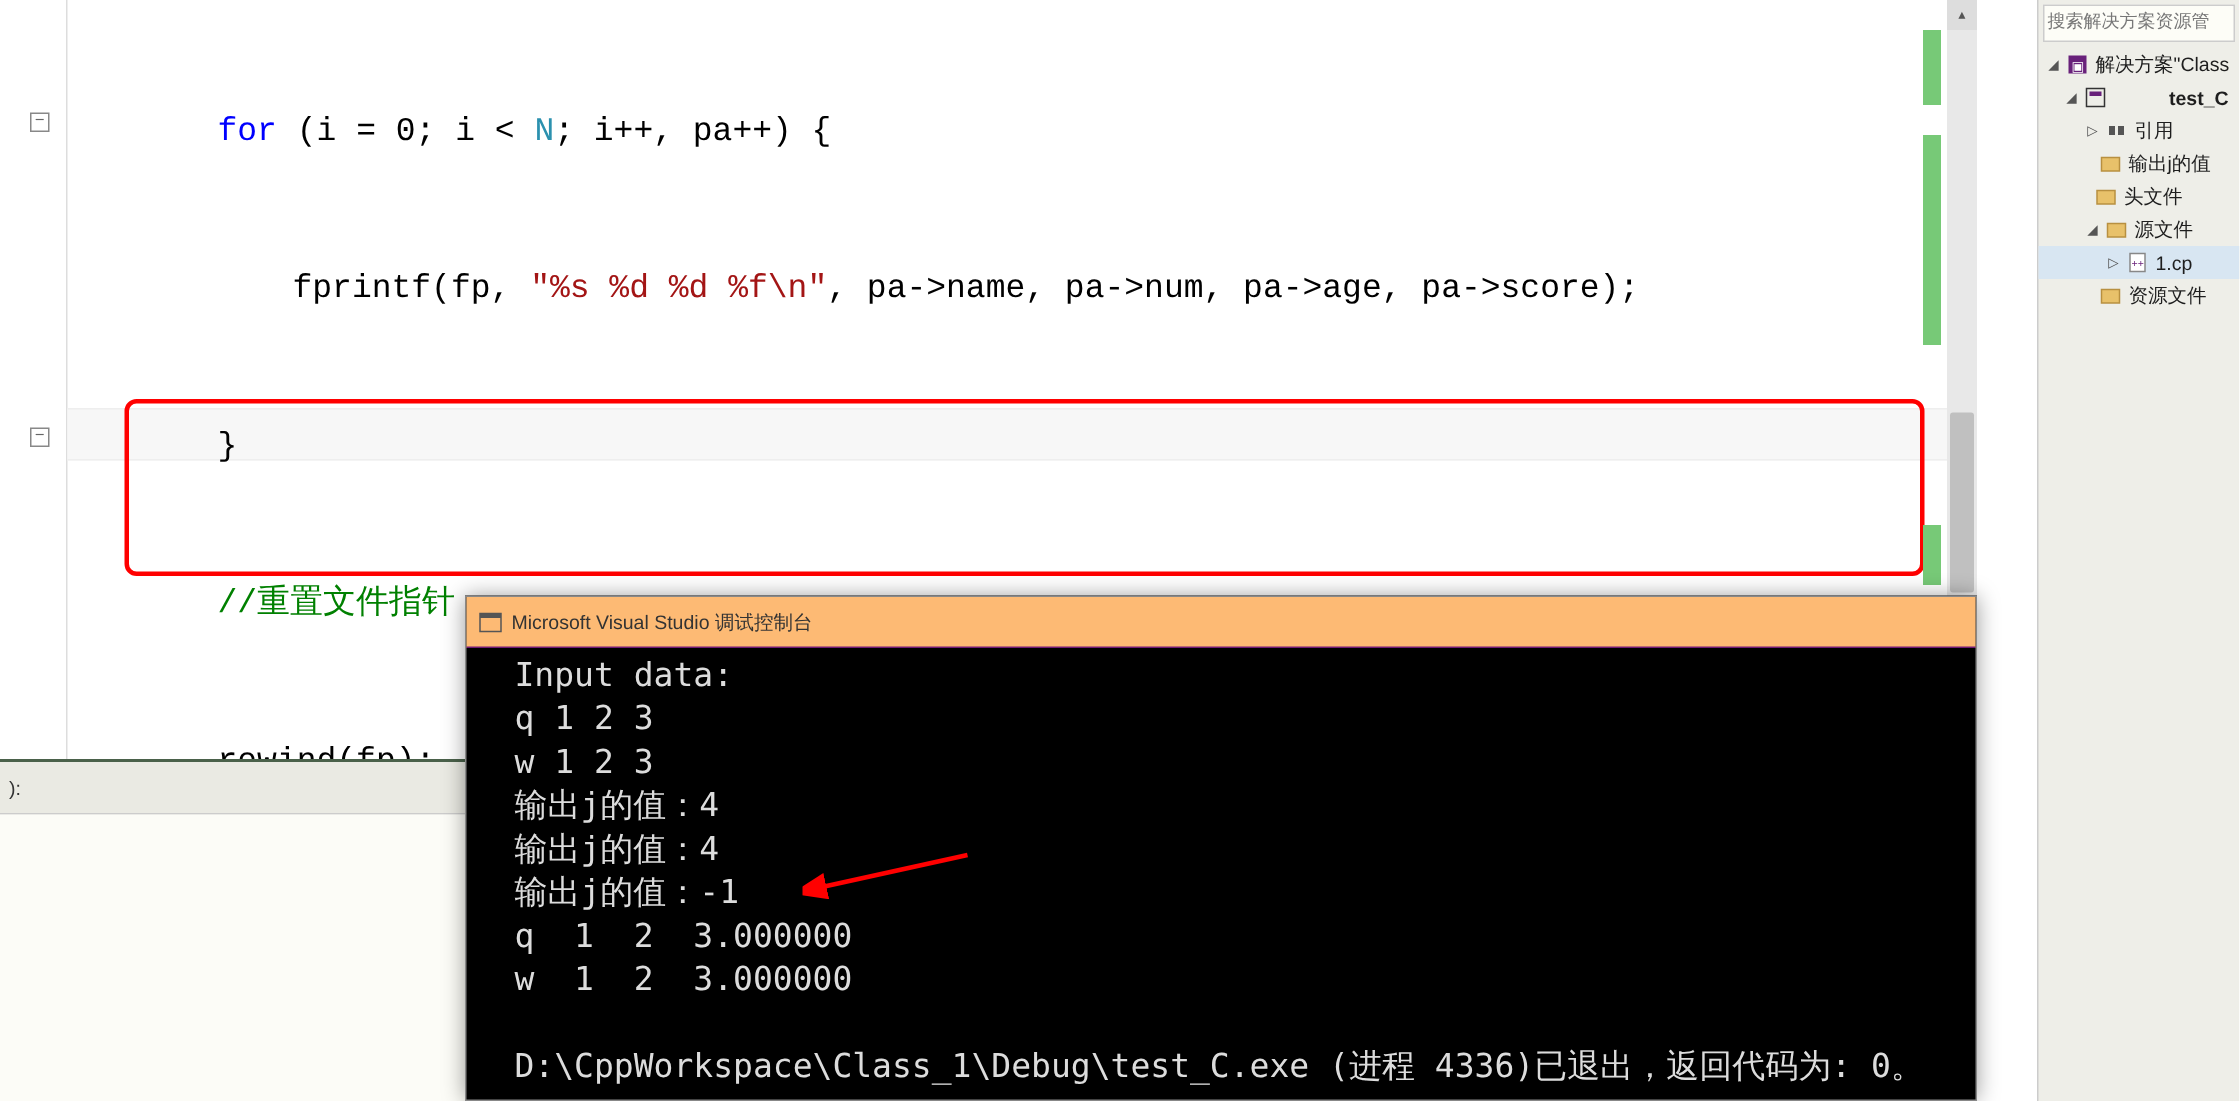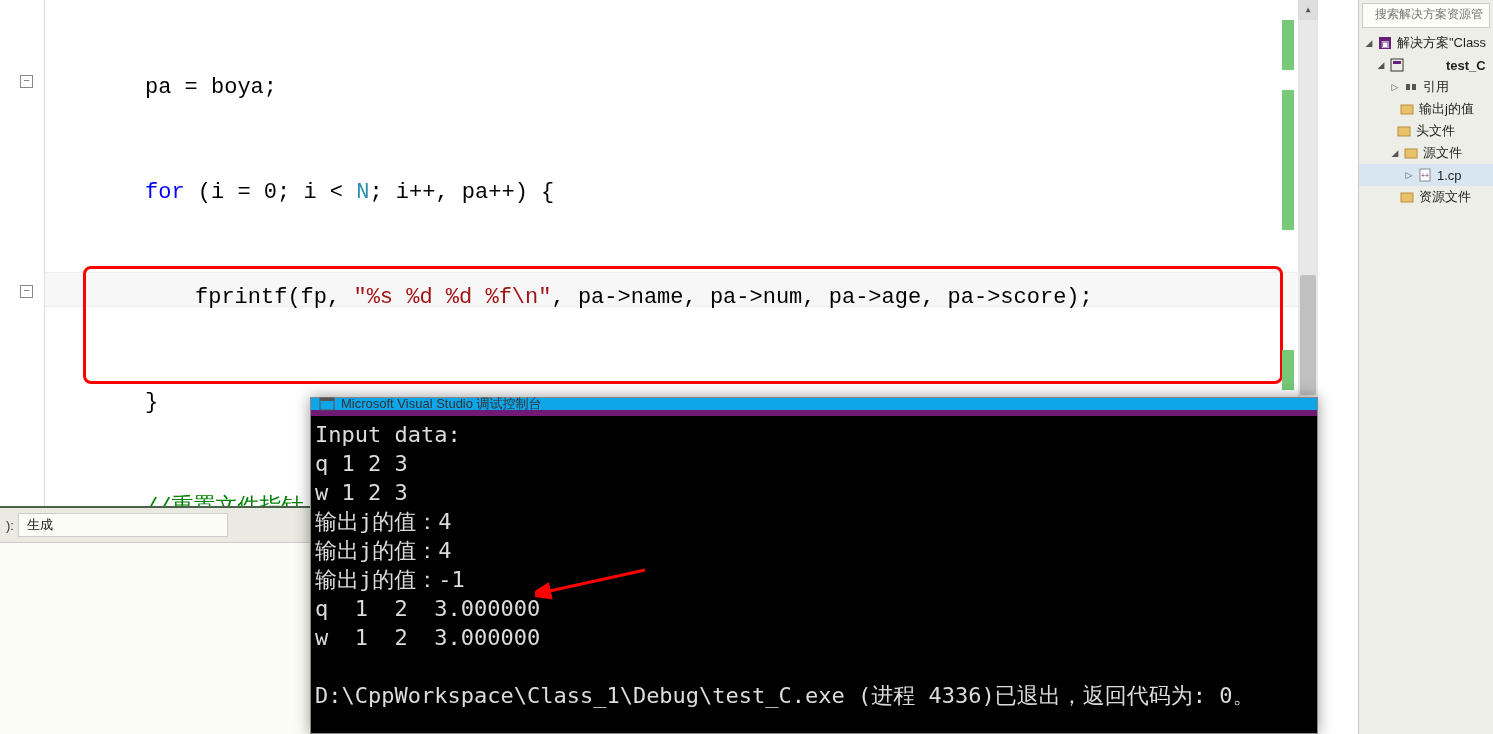--- a/index.html
+++ b/index.html
@@ -138,45 +138,46 @@
     position: absolute;
     left: 310px;
     top: 397px;
     width: 1008px;
     height: 337px;
     background: #000;
     border: 1px solid #888;
     box-shadow: 0 0 14px rgba(0,0,0,0.4);
   }
   .console-title {
-    height: 18px;
-    background: #0ea5e9;
+    height: 34px;
+    background: #fdba74;
     display: flex;
     align-items: center;
     padding: 0 8px;
     font-family: "Segoe UI", sans-serif;
     font-size: 13px;
     color: #333;
-    border-bottom: 6px solid #701a75;
+    border-bottom: 1px solid #701a75;
   }
   .console-icon {
     width: 16px;
     height: 16px;
     margin-right: 6px;
     display: inline-flex;
     align-items: center;
     justify-content: center;
   }
   .console-body {
     padding: 4px 4px;
     color: #dcdcdc;
     font-family: "NSimSun", Consolas, monospace;
     font-size: 22px;
     line-height: 29px;
     white-space: pre;
+    margin-left: 28px;
   }
 
   .arrow-svg {
     position: absolute;
     left: 535px;
     top: 562px;
     pointer-events: none;
   }
 
   .output-panel {
@@ -226,21 +227,21 @@
     border-left: 1px solid #ccc;
     font-family: "Microsoft YaHei", sans-serif;
     font-size: 13px;
     color: #1e1e1e;
   }
   .se-search {
     height: 25px;
     background: #fdfdf7;
     border: 1px solid #ccc;
     margin: 3px 3px 2px 3px;
-    padding: 2px 12px;
+    padding: 2px 2px;
     font-size: 12px;
     color: #777;
     overflow: hidden;
     white-space: nowrap;
   }
   .se-tree {
     padding: 2px 0;
   }
   .se-item {
     display: flex;
@@ -281,21 +282,20 @@
 <div class="editor-area">
 
   <div class="gutter">
     <div class="fold-btn" style="top:75px">−</div>
     <div class="fold-btn" style="top:285px">−</div>
   </div>
 
   <div class="cursor-line-bg"></div>
 
   <div class="code-pane">
-    <div class="code-line indent1"><span class="def">pa = boya;</span></div>
     <div class="code-line indent1"><span class="kw">for</span><span class="def"> (i = 0; i &lt; </span><span class="nm">N</span><span class="def">; i++, pa++) {</span></div>
     <div class="code-line indent2"><span class="def">fprintf(fp, </span><span class="str">"%s %d %d %f\n"</span><span class="def">, pa-&gt;name, pa-&gt;num, pa-&gt;age, pa-&gt;score);</span></div>
     <div class="code-line indent1"><span class="def">}</span></div>
     <div class="code-line indent1"><span class="comment">//重置文件指针</span></div>
     <div class="code-line indent1"><span class="def">rewind(fp);</span></div>
     
     
     
     
     
@@ -314,23 +314,20 @@
   <div class="scrollbar-vert">
     <div class="scroll-up">▴</div>
     <div class="scroll-thumb"></div>
   </div>
 
 </div>
 
 <div class="output-panel">
   <div class="output-toolbar">
     <span class="output-label">):</span>
-    <div class="output-combo">
-      <span>生成</span>
-    </div>
   </div>
   <div class="output-body"></div>
 </div>
 
 <div class="console-window">
   <div class="console-title">
     <span class="console-icon">
       <svg width="16" height="16">
           <rect x="1" y="2" width="14" height="12" fill="none" stroke="#555" stroke-width="1"></rect>
           <rect x="1" y="2" width="14" height="3" fill="#555"></rect>

